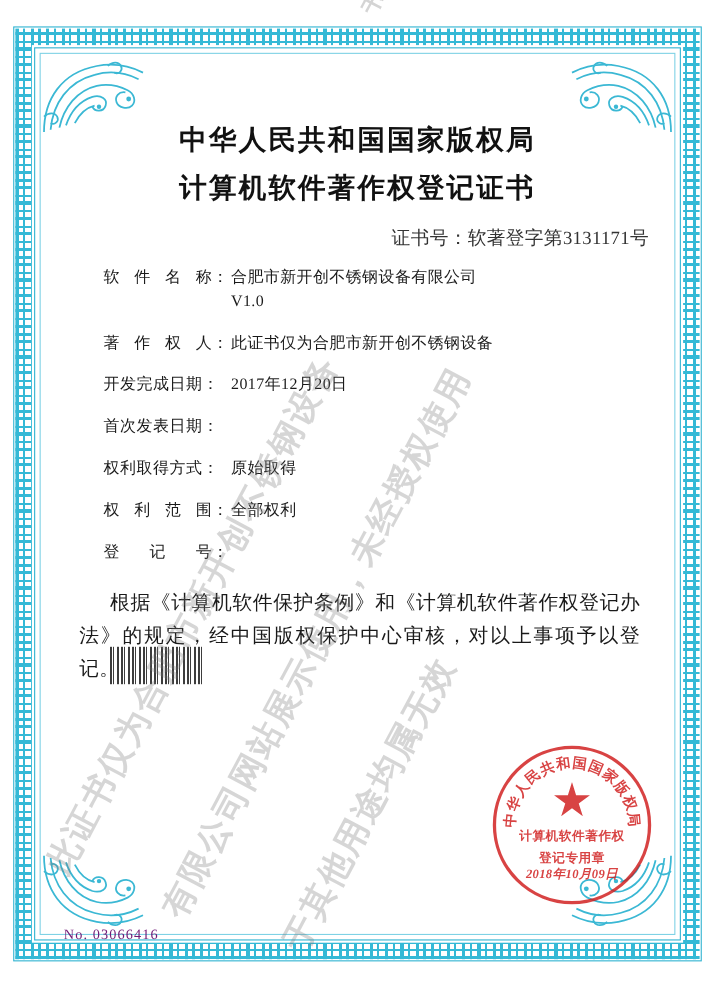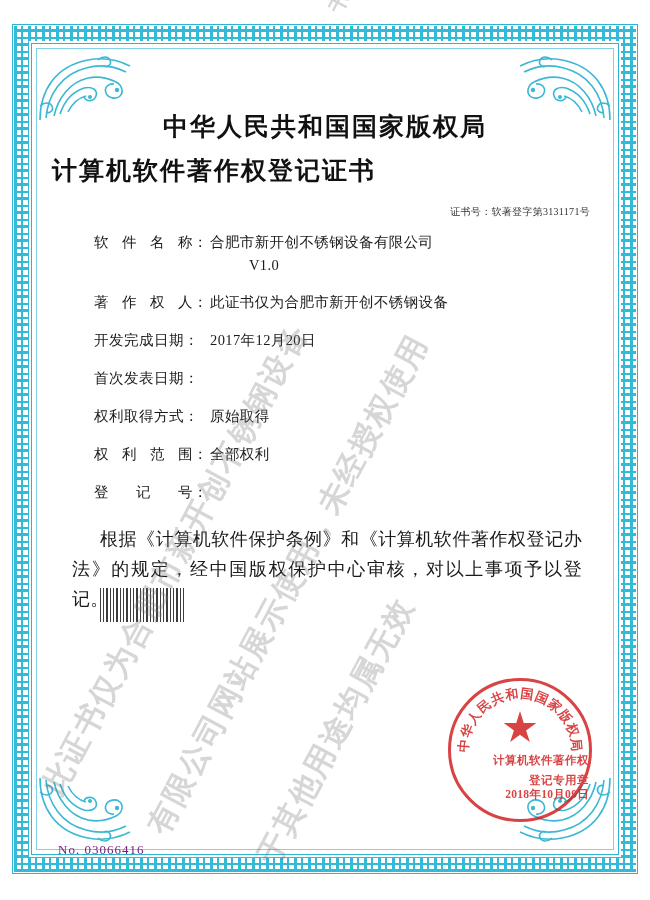--- a/index.html
+++ b/index.html
@@ -102,32 +102,33 @@
   .title-1 {
     text-align: center;
     font-size: 25px;
     font-weight: bold;
     letter-spacing: 2px;
     color: #111111;
     margin-top: 48px;
     font-family: "Liberation Serif", serif;
   }
   .title-2 {
+    text-align: center;
     font-size: 25px;
     font-weight: bold;
     letter-spacing: 2px;
     color: #111111;
     margin-top: 11px;
   }
 
   .cert-no {
     margin-top: 18px;
     text-align: right;
     padding-right: 8px;
-    font-size: 10px;
+    font-size: 17px;
     color: #333;
     letter-spacing: 0.3px;
   }
 
   .fields {
     margin-top: 14px;
     padding-left: 42px;
     padding-right: 10px;
   }
   .field-row {
@@ -150,21 +151,20 @@
     box-sizing: border-box;
   }
   .field-label.spaced span { display:inline-block; }
   .field-value {
     flex: 1 1 auto;
     letter-spacing: 0.4px;
   }
   .field-value .second-line {
     display: block;
     margin-top: 5px;
-    margin-left: 39px;
   }
 
   .statement {
     margin-top: 22px;
     padding: 0 16px 0 20px;
     font-size: 18px;
     line-height: 30px;
     color: #1a1a1a;
     text-align: justify;
     text-indent: 28px;
@@ -219,35 +219,36 @@
     transform: translateX(-50%);
     width: 34px;
     height: 34px;
     background: #d01b1b;
     clip-path: polygon(50% 0%, 61% 35%, 98% 35%, 68% 57%, 79% 91%, 50% 70%, 21% 91%, 32% 57%, 2% 35%, 39% 35%);
   }
   .seal .seal-line1,
   .seal .seal-line2 {
     position: absolute;
     width: 100%;
-    text-align: right;
+    text-align: center;
     font-size: 11.5px;
     font-weight: bold;
     letter-spacing: 0.5px;
   }
   .seal .seal-line1 { top: 72px; }
   .seal .seal-line2 { top: 92px; }
   .seal .seal-date {
     position: absolute;
     top: 106px;
     width: 100%;
-    text-align: right;
+    text-align: center;
     font-size: 11.5px;
     font-weight: bold;
     letter-spacing: 0.3px;
+    font-style: italic;
   }
 
   
   .serial {
     position: absolute;
     left: 58px;
     bottom: 42px;
     font-size: 13px;
     color: #701a75;
     letter-spacing: 1px;

